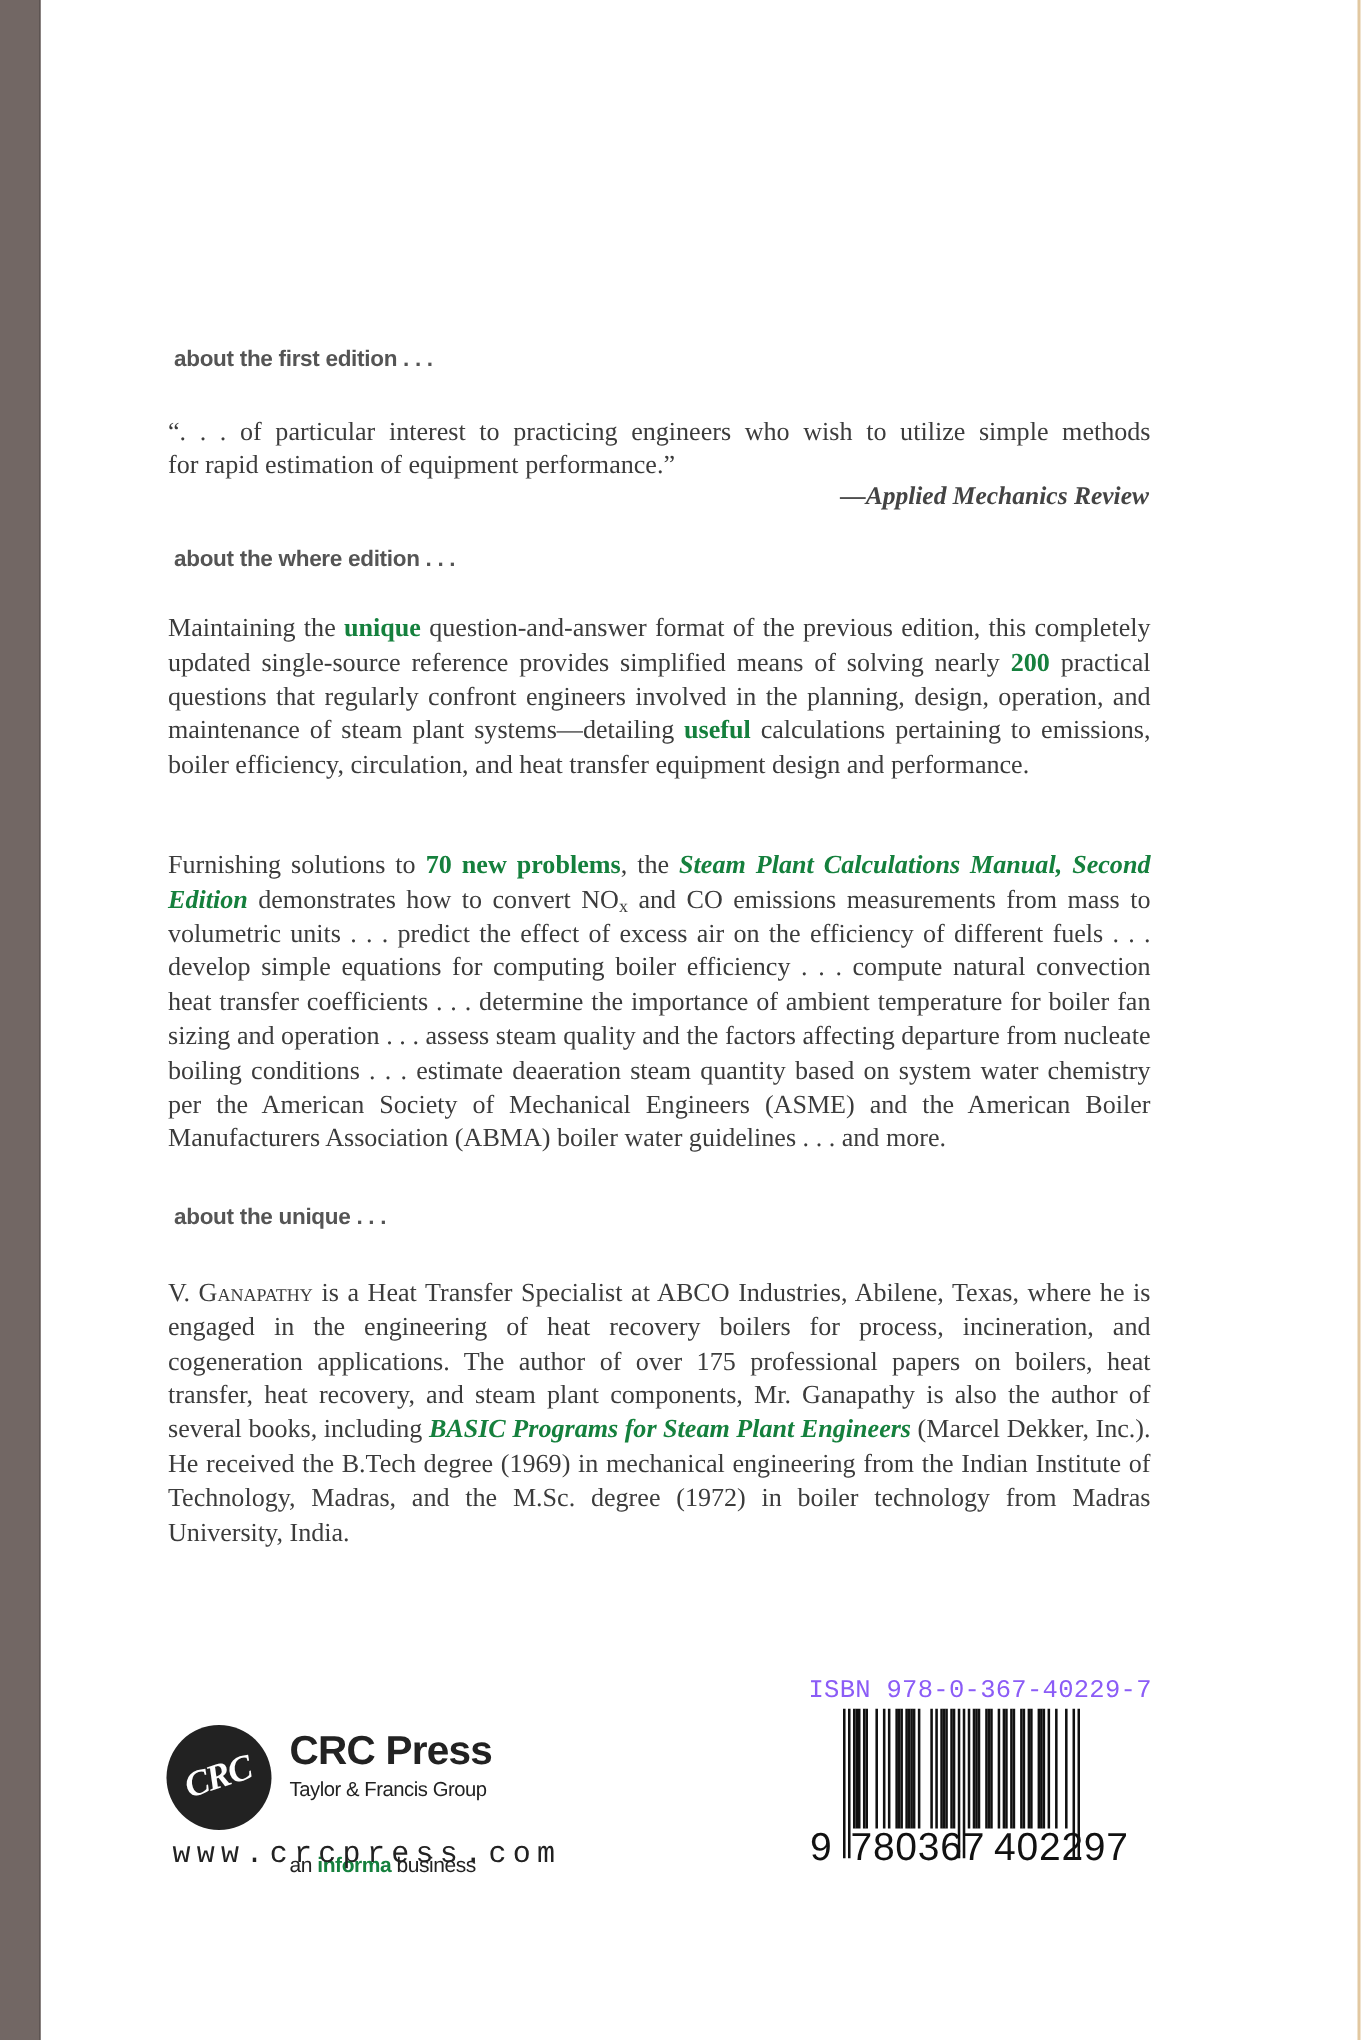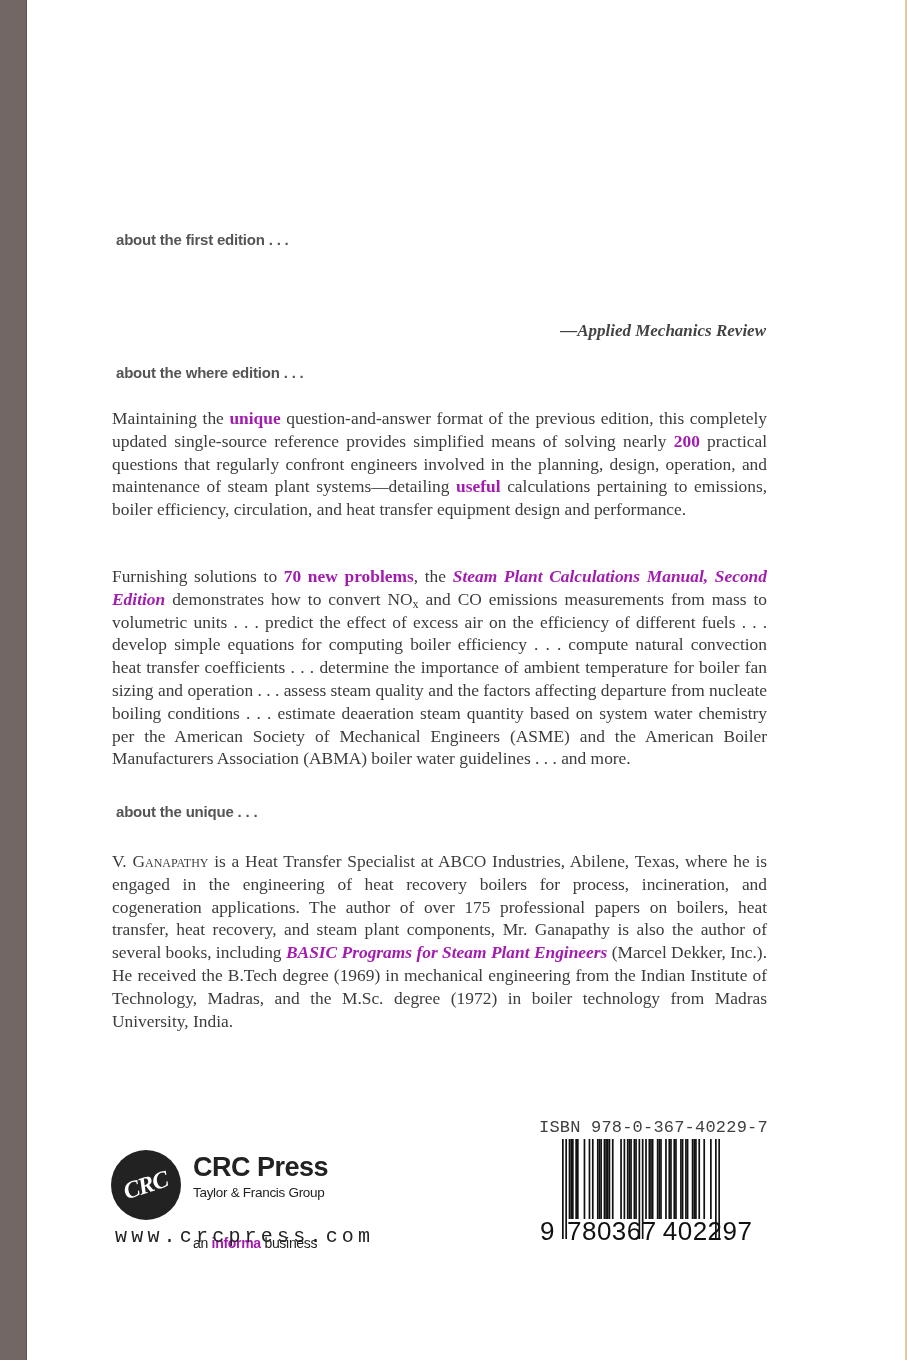--- a/index.html
+++ b/index.html
@@ -28,21 +28,21 @@
     position: absolute; left: 112px; width: 655px;
     font-size: 17.4px; line-height: 22.8px;
     text-align: justify; color: #3c3c3c;
   }
   .para .line { display: block; text-align: justify; text-align-last: justify; white-space: nowrap; }
   .para .line.last { text-align-last: left; }
   .attr {
     position: absolute; right: 141px; top: 321px;
     font-style: italic; font-weight: bold; font-size: 17px; color: #444;
   }
-  b { color: #a21caf; }
+  b { color: #15803d; }
   .sc { font-variant: small-caps; }
   sub { font-size: 12px; vertical-align: -3px; line-height: 0; }
 
   
   .logo-circle {
     position: absolute; left: 111px; top: 1150px; width: 70px; height: 70px;
     border-radius: 50%; background: #222;
     display: flex; align-items: center; justify-content: center;
   }
   .logo-circle span {
@@ -57,40 +57,42 @@
   .publisher .group { font-size: 13.5px; line-height: 20px; letter-spacing: -0.3px; }
   .publisher .biz { font-size: 14px; line-height: 20px; letter-spacing: -0.3px; margin-top: 30px; }
   .url {
     position: absolute; left: 115px; top: 1225px;
     font-family: Liberation Mono, monospace; font-size: 20px; letter-spacing: 4.2px; color: #222;
   }
 
   
   .isbn-text {
     position: absolute; left: 539px; top: 1118px;
-    font-family: "Liberation Mono", monospace; font-size: 17px; color: #404040; letter-spacing: 0.2px;
+    font-family: "Liberation Mono", monospace; font-size: 17px; color: #8b5cf6; letter-spacing: 0.2px;
   }
   .barcode {
     position: absolute; left: 562px; top: 1139px; width: 158px; height: 100px;
   }
   .barcode-digits {
     position: absolute; left: 540px; top: 1216px;
     font-family: "Liberation Sans", sans-serif; font-size: 26px; color: #111; letter-spacing: 0.5px;
   }
   .barcode-digits .d1 { margin-right: 12px; }
   .barcode-digits .gap { display: inline-block; width: 6px; }
 </style>
 </head>
 <body>
 
 <div class="spine"></div>
 <div class="right-edge"></div>
 
 <div class="heading" style="top:231px">about the first edition . . .</div>
 <div class="para" style="top:276px; line-height:22px;">
+  <span class="line">“. . . of particular interest to practicing engineers who wish to utilize simple methods</span>
+  <span class="line last">for rapid estimation of equipment performance.”</span>
 </div>
 <div class="attr">—Applied Mechanics Review</div>
 
 <div class="heading" style="top:364px">about the where edition . . .</div>
 <div class="para" style="top:407px">
   <span>Maintaining the </span><b>unique</b><span> question-and-answer format of the previous edition, this completely updated single-source reference provides simplified means of solving nearly </span><b>200</b><span> practical questions that regularly confront engineers involved in the planning, design, operation, and maintenance of steam plant systems—detailing </span><b>useful</b><span> calculations pertaining to emissions, boiler efficiency, circulation, and heat transfer equipment design and performance.</span>
 </div>
 <div class="para" style="top:565px">
   <span>Furnishing solutions to </span><b>70 new problems</b><span>, the </span><b><i>Steam Plant Calculations Manual, Second Edition</i></b><span> demonstrates how to convert NO</span><sub>x</sub><span> and CO emissions measurements from mass to volumetric units . . . predict the effect of excess air on the efficiency of different fuels . . . develop simple equations for computing boiler efficiency . . . compute natural convection heat transfer coefficients . . . determine the importance of ambient temperature for boiler fan sizing and operation . . . assess steam quality and the factors affecting departure from nucleate boiling conditions . . . estimate deaeration steam quantity based on system water chemistry per the American Society of Mechanical Engineers (ASME) and the American Boiler Manufacturers Association (ABMA) boiler water guidelines . . . and more.</span>
 </div>

